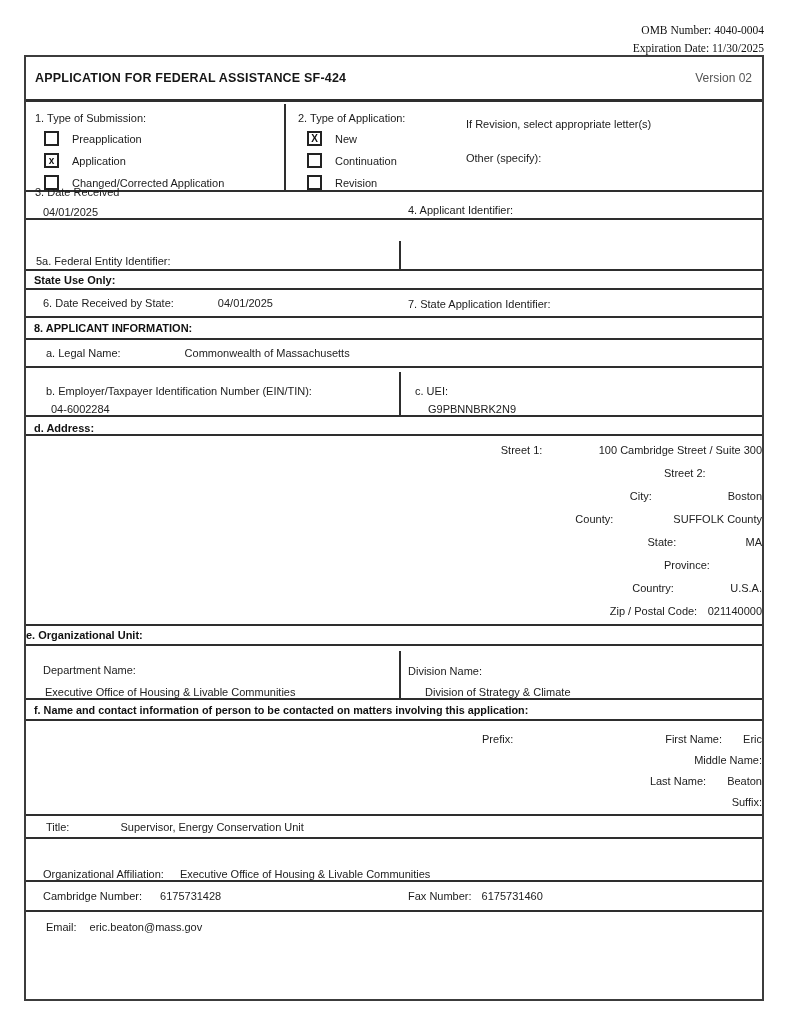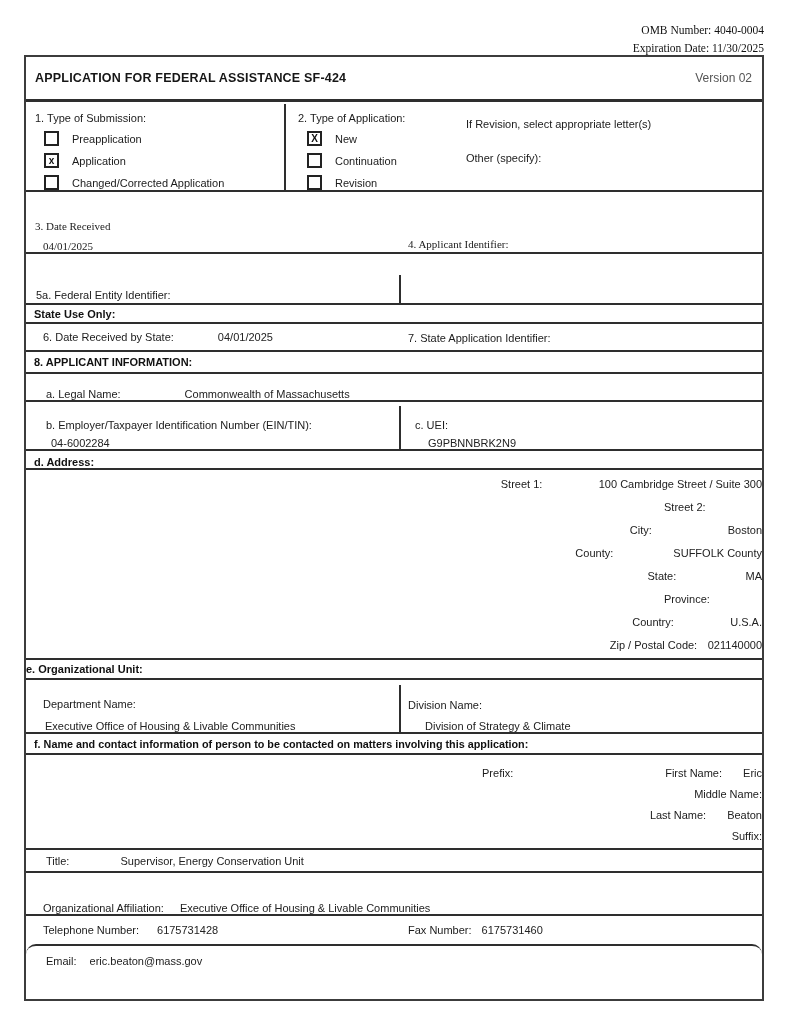--- a/index.html
+++ b/index.html
@@ -42,41 +42,41 @@
     display: inline-flex; align-items: center; justify-content: center;
     font-size: 10px; font-weight: bold; color: #111; flex-shrink: 0;
   }
   .opt-label { font-size: 11px; margin-left: 13px; white-space: nowrap; }
   .note { font-size: 11px; }
   .note.other { margin-top: 22px; }
 
   .field-label { font-size: 11px; color: #1b1b1b; white-space: nowrap; }
   .field-value { font-size: 11px; color: #222; white-space: nowrap; }
 
-  .r-34 { height: 62px; display: flex; font-family: Liberation Serif, serif; }
+  .r-34 { height: 28px; display: flex; }
   .c-3 { width: 375px; padding: 8px 0 0 9px; }
   .c-3 .field-value { display: block; margin: 6px 0 0 8px; }
   .c-4 { flex: 1; padding: 8px 0 0 7px; }
 
   .r-5 { height: 51px; display: flex; }
   .c-5a { width: 375px; border-right: 2px solid #2e2e2e; padding: 10px 0 0 10px; }
   .c-5b { flex: 1; padding: 10px 0 0 9px; }
   .c-5b .field-value { display: block; margin: 5px 0 0 18px; }
 
   .r-stateuse { height: 19px; display: flex; align-items: center; padding-left: 8px; }
   .bold-label { font-size: 11px; font-weight: bold; color: #111; }
 
   .r-67 { height: 28px; display: flex; align-items: center; }
   .c-6 { width: 375px; display: flex; align-items: center; padding-left: 17px; }
   .c-6 .field-value { margin-left: 44px; }
   .c-7 { flex: 1; padding-left: 7px; }
 
   .r-sec8 { height: 22px; display: flex; align-items: center; padding-left: 8px; }
 
-  .r-legal { height: 28px; display: flex; padding-left: 20px; }
+  .r-legal { height: 28px; display: flex; align-items: center; padding-left: 20px; }
   .r-legal .field-value { margin-left: 64px; }
 
   .r-bc { height: 49px; display: flex; }
   .c-ein { width: 375px; border-right: 2px solid #2e2e2e; padding: 9px 0 0 20px; }
   .c-ein .field-value { display: block; margin: 4px 0 0 5px; }
   .c-uei { flex: 1; padding: 9px 0 0 14px; }
   .c-uei .field-value { display: block; margin: 4px 0 0 13px; }
 
   .r-addrhead { height: 19px; display: flex; padding-left: 8px; }
   .r-addr { height: 190px; display: flex; flex-direction: column; padding: 3px 0 2px 17px; }
@@ -104,21 +104,21 @@
 
   .r-affil { height: 43px; display: flex; padding: 8px 0 0 17px; }
   .r-affil .field-value { margin-left: 16px; }
 
   .r-phone { height: 30px; display: flex; align-items: center; }
   .c-tel { width: 375px; display: flex; align-items: center; padding-left: 17px; }
   .c-tel .field-value { margin-left: 18px; }
   .c-fax { flex: 1; display: flex; align-items: center; padding-left: 7px; }
   .c-fax .field-value { margin-left: 10px; }
 
-  .r-email { flex: 1; display: flex; align-items: flex-start; padding: 9px 0 0 20px; border-radius: 10px; }
+  .r-email { flex: 1; display: flex; align-items: flex-start; padding: 9px 0 0 20px; }
   .r-email .field-value { margin-left: 13px; }
 </style>
 </head>
 <body>
 
 <div class="omb-block">
   <div>OMB Number: 4040-0004</div>
   <div>Expiration Date: 11/30/2025</div>
 </div>
 
@@ -302,21 +302,21 @@
     <span class="field-value">Supervisor, Energy Conservation Unit</span>
   </div>
 
   <div class="row r-affil">
     <span class="field-label">Organizational Affiliation:</span>
     <span class="field-value">Executive Office of Housing &amp; Livable Communities</span>
   </div>
 
   <div class="row r-phone">
     <div class="c-tel">
-      <span class="field-label">Telephone Number:</span>
+      <span class="field-label">Cambridge Number:</span>
       <span class="field-value">6175731428</span>
     </div>
     <div class="c-fax">
       <span class="field-label">Fax Number:</span>
       <span class="field-value">6175731460</span>
     </div>
   </div>
 
   <div class="row r-email">
     <span class="field-label">Email:</span>

